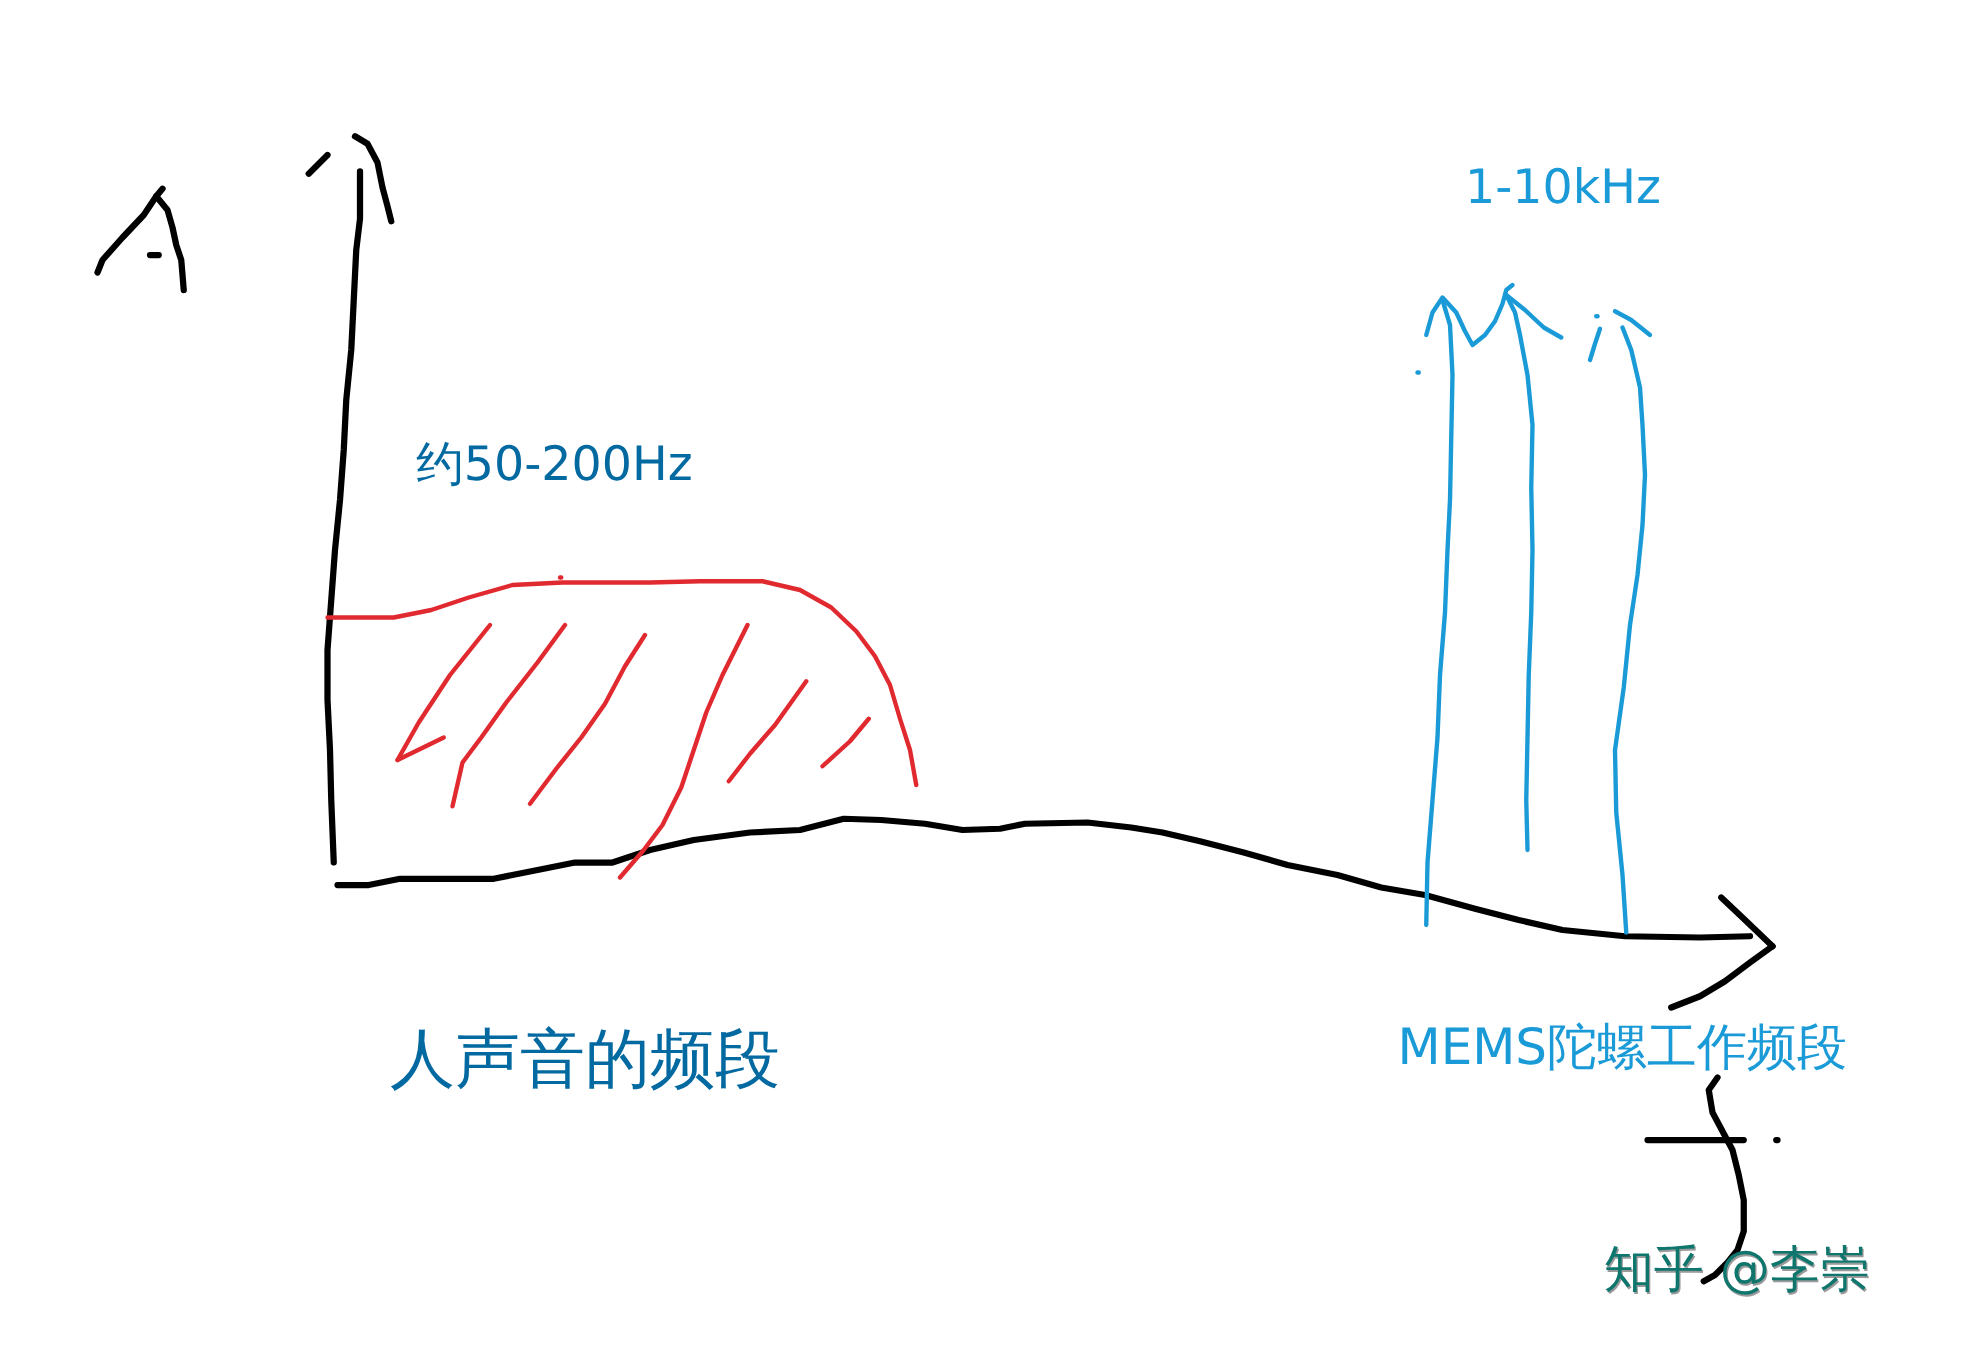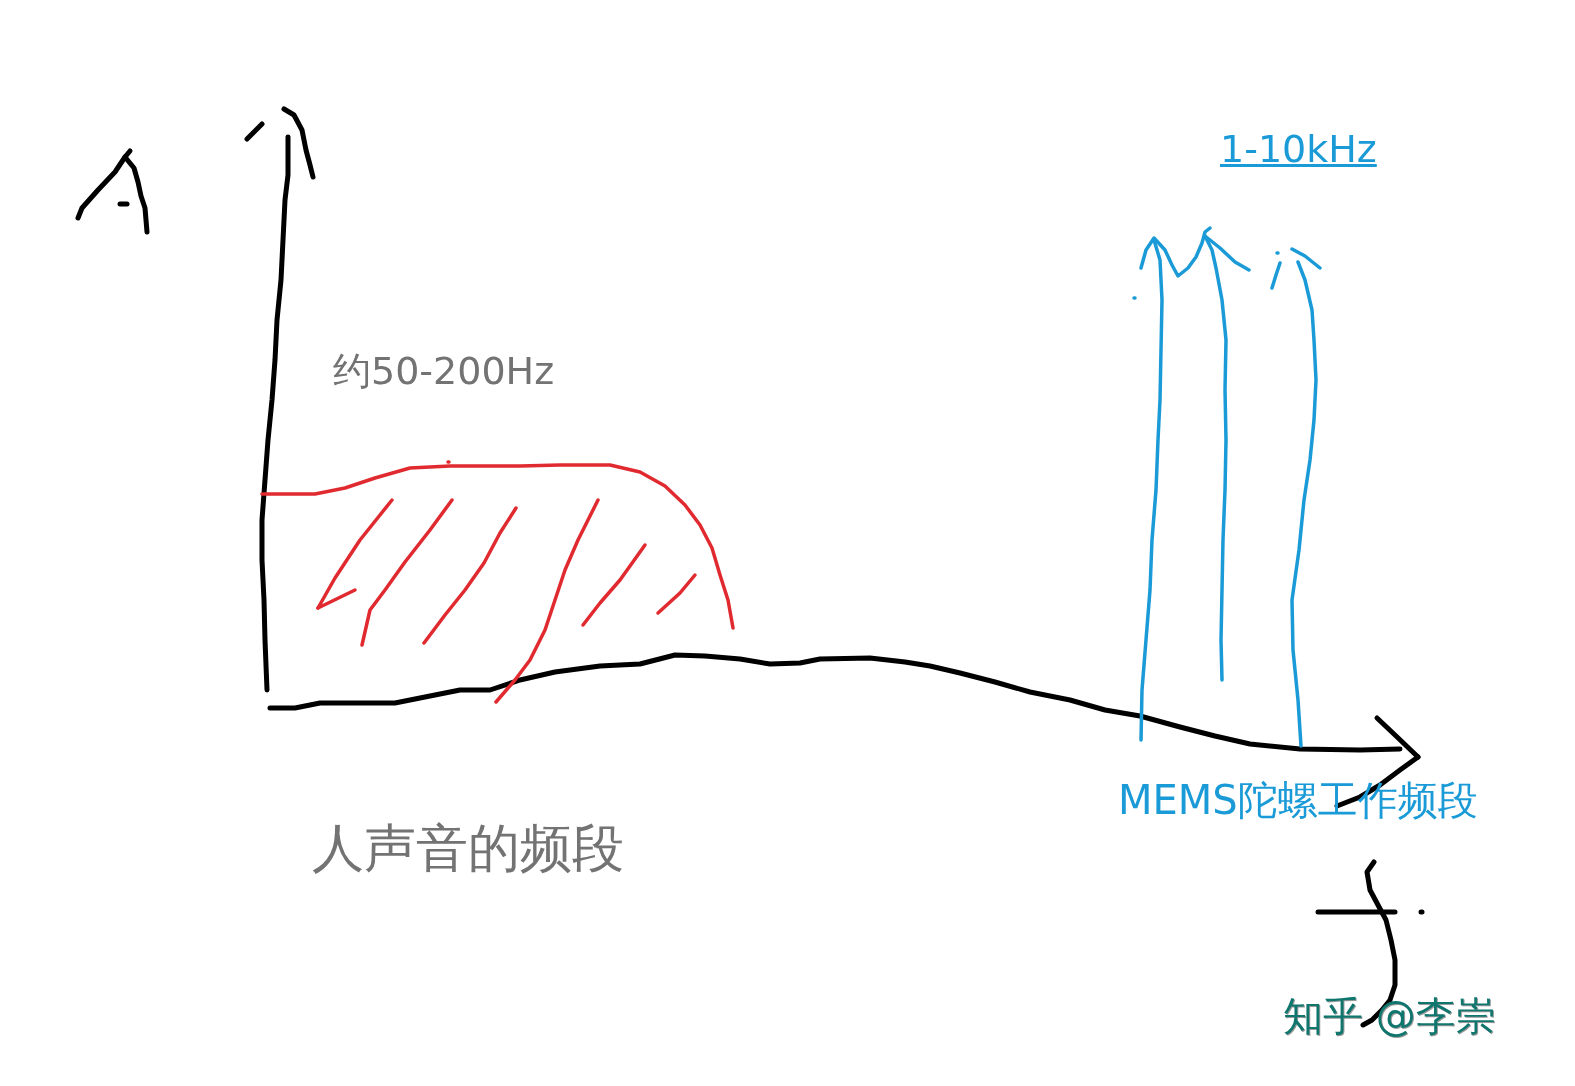--- a/index.html
+++ b/index.html
@@ -1,20 +1,20 @@
 <!DOCTYPE html>
 <html><head>
 <meta charset="utf-8">
 <style>
   html, body { margin:0; padding:0; background:#ffffff; }
   body { width:1575px; height:1086px; position:relative; overflow:hidden;
          font-family:"DejaVu Sans","Liberation Sans",sans-serif; }
   svg.canvas { position:absolute; left:0; top:0; }
   .lbl { position:absolute; white-space:nowrap; line-height:1; }
-  .red { color:#737373; }
+  .red { color:#0369a1; }
   .blue { color:#1a9ad6; }
   .wm { color:#0f766e; text-shadow:1px 1px 0 #9a9a9a; }
 </style>
 </head>
 <body>
 
 <svg class="canvas" width="1575" height="1086" viewBox="0 0 1575 1086">
 
   <g fill="none" stroke="#000" stroke-width="5" stroke-linecap="round" stroke-linejoin="round">
     <path d="M78,218 L82,208 L98,190 L115,172 L125,157 L130,151"></path>
@@ -58,15 +58,15 @@
     <path d="M1301,746 L1298,700 L1293,650 L1292,600 L1299,550 L1304,500 L1310,460 L1314,420 L1316,380 L1314,340 L1312,310 L1305,280 L1298,262"></path>
     <path d="M1292,249 L1305,256 L1320,268"></path>
     <path d="M1272,288 L1276,275 L1280,263"></path>
     <path d="M1277,253 L1278,253"></path>
     <path d="M1134,298 L1135,298"></path>
   </g>
 </svg>
 
 <div class="lbl red" style="left:333px; top:352px; font-size:38px;">约50-200Hz</div>
 <div class="lbl red" style="left:312px; top:822px; font-size:52px;">人声音的频段</div>
-<div class="lbl blue" style="left:1220px; top:130px; font-size:38px;text-decoration:underline;">1-10kHz</div>
-<div class="lbl blue" style="left:1118px; top:780px; font-size:40px;">MEMS陀螺工作频段</div>
+<div class="lbl blue" style="left:1172px; top:130px; font-size:38px;">1-10kHz</div>
+<div class="lbl blue" style="left:1118px; top:818px; font-size:40px;">MEMS陀螺工作频段</div>
 <div class="lbl wm" style="left:1283px; top:996px; font-size:40px;">知乎 @李崇</div>
 
 </body></html>

